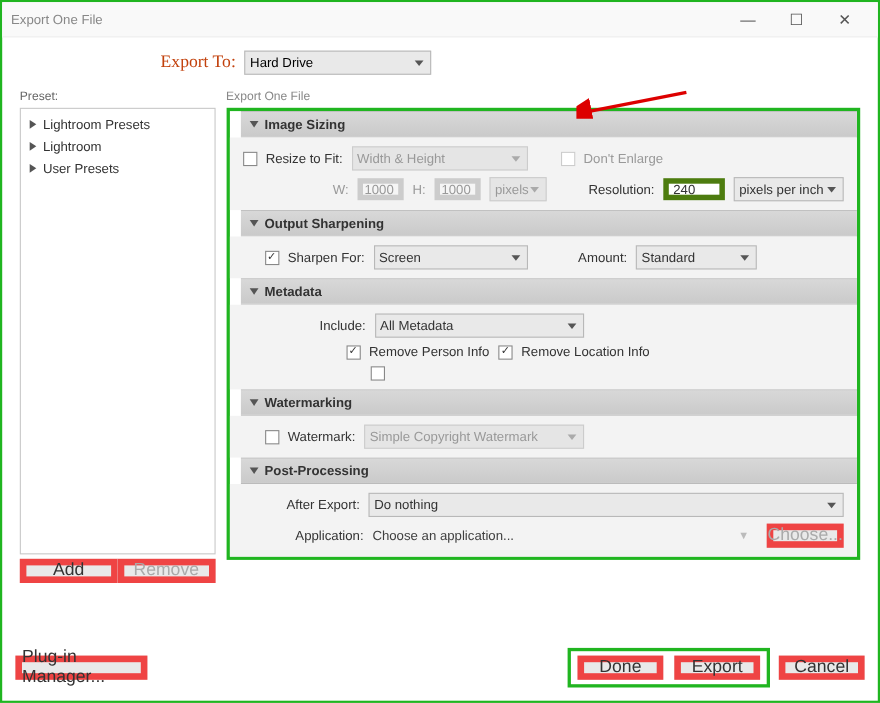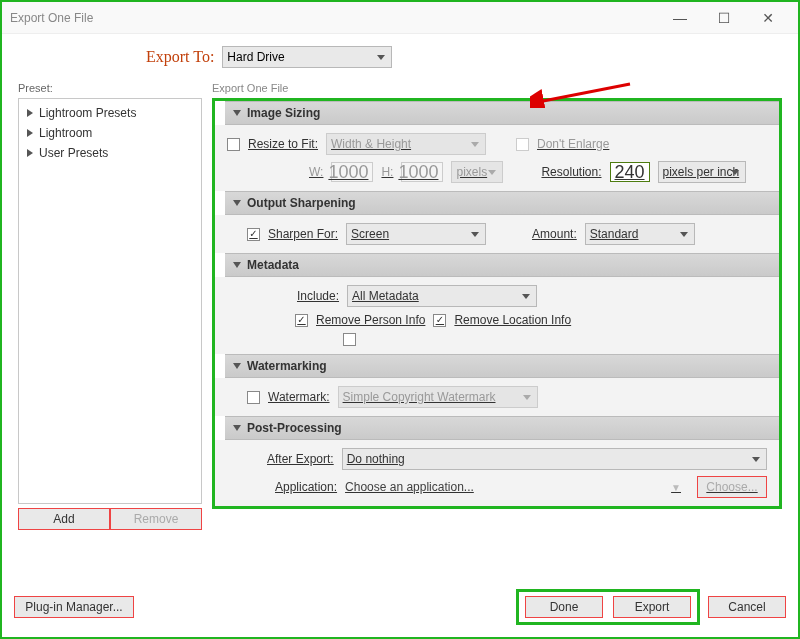--- a/index.html
+++ b/index.html
@@ -15,34 +15,34 @@
   .select { border: 1px solid #b8b8b8; background: #e9e9e9; height: 22px; font-size: 12px; padding: 0 4px; display: flex; align-items: center; position: relative; }
   .select::after { content: ''; position: absolute; right: 6px; top: 50%; margin-top: -2px; border-left: 4px solid transparent; border-right: 4px solid transparent; border-top: 5px solid #555; }
   .columns { display: flex; gap: 10px; }
   .left-col { width: 184px; display: flex; flex-direction: column; }
   .preset-label { font-size: 11px; color: #666; margin-bottom: 4px; }
   .preset-list { border: 1px solid #c8c8c8; background: #fff; height: 406px; padding: 4px 6px; font-size: 12px; color: #333; }
   .preset-item { padding: 3px 2px; display: flex; align-items: center; gap: 6px; }
   .tri { display: inline-block; width: 0; height: 0; border-top: 4px solid transparent; border-bottom: 4px solid transparent; border-left: 6px solid #555; }
   .preset-buttons { display: flex; margin-top: 4px; }
   .preset-buttons .btn { flex: 1; }
-  .btn { border: 1px solid #ef4444; background: #e9e9e9; height: 22px; font-size: 12px; color: #333; display: flex; align-items: center; justify-content: center; }
+  .btn { border: 6px solid #ef4444; background: #e9e9e9; height: 22px; font-size: 16px; color: #333; display: flex; align-items: center; justify-content: center; }
   .btn.disabled { color: #aaa; }
   .right-col { flex: 1; display: flex; flex-direction: column; position: relative; }
   .right-label { font-size: 11px; color: #888; margin-bottom: 4px; }
   .panels { border: 3px solid #20b520; background: #fff; }
   .panel { }
   .panel-header { background: linear-gradient(#d8d8d8,#cacaca); border-top: 1px solid #bbb; border-bottom: 1px solid #bbb; padding: 4px 8px; font-size: 12px; font-weight: bold; color: #333; display: flex; align-items: center; gap: 6px; margin-left: 10px; }
   .collapse-tri { display: inline-block; width: 0; height: 0; border-left: 4px solid transparent; border-right: 4px solid transparent; border-top: 6px solid #555; }
   .panel-body { background: #f3f3f3; padding: 8px 12px; font-size: 12px; color: #333; }
-  .row { display: flex; align-items: center; gap: 8px; margin-bottom: 6px; text-decoration: underline; }
+  .row { display: flex; align-items: center; gap: 8px; margin-bottom: 6px; }
   .row:last-child { margin-bottom: 0; }
   .checkbox { width: 13px; height: 13px; border: 1px solid #888; background: #fff; display: inline-flex; align-items: center; justify-content: center; font-size: 10px; color: #333; }
   .checkbox.checked::before { content: '✓'; line-height: 1; }
-  .input { border: 1px solid #4d7c0f; background: #fff; height: 20px; font-size: 18px; padding: 0 4px; display: flex; align-items: center; text-align: right; }
+  .input { border: 5px solid #4d7c0f; background: #fff; height: 20px; font-size: 12px; padding: 0 4px; display: flex; align-items: center; text-align: right; }
   .input.disabled { background: #f5f5f5; color: #999; border-color: #ccc; }
   .select.disabled { background: #e5e5e5; color: #999; border-color: #ccc; }
   .select.disabled::after { border-top-color: #aaa; }
   .label-disabled { color: #999; }
   .muted { color: #404040; }
   .bottom-bar { position: absolute; left: 12px; right: 12px; bottom: 12px; display: flex; align-items: center; }
   .bottom-right { margin-left: auto; display: flex; gap: 8px; align-items: center; }
   .green-box { border: 3px solid #20b520; padding: 4px 6px; display: flex; gap: 10px; }
   .btn-wide { width: 78px; }
   .btn-wider { width: 120px; }
@@ -127,24 +127,24 @@
                   </div>
                 <span class="label-disabled">H:</span>
                 <div class="input disabled" style="width:42px;justify-content:flex-end">
                     <span>1000</span>
                   </div>
                 <div class="select disabled" style="width:52px">
                     <span>pixels</span>
                   </div>
                 <span style="width:22px"></span>
                 <span>Resolution:</span>
-                <div class="input" style="width:40px">
+                <div class="input" style="width:56px">
                     <span>240</span>
                   </div>
-                <div class="select" style="width:88px">
+                <div class="select" style="width:100px">
                     <span>pixels per inch</span>
                   </div>
               </div>
             </div>
           </div>
 
           <div class="panel">
             <div class="panel-header">
                 <span class="collapse-tri"></span>
                 <span>Output Sharpening</span>
@@ -170,21 +170,21 @@
                 <span class="collapse-tri"></span>
                 <span>Metadata</span>
               </div>
             <div class="panel-body">
               <div class="row" style="margin-left:70px">
                 <span>Include:</span>
                 <div class="select" style="width:190px">
                     <span>All Metadata</span>
                   </div>
               </div>
-              <div class="row" style="margin-left:68px">
+              <div class="row" style="margin-left:94px">
                 <span class="checkbox checked"></span>
                 <span>Remove Person Info</span>
                 <span class="checkbox checked"></span>
                 <span>Remove Location Info</span>
               </div>
               <div class="row" style="margin-left:116px">
                 <span class="checkbox"></span>
               </div>
             </div>
           </div>

